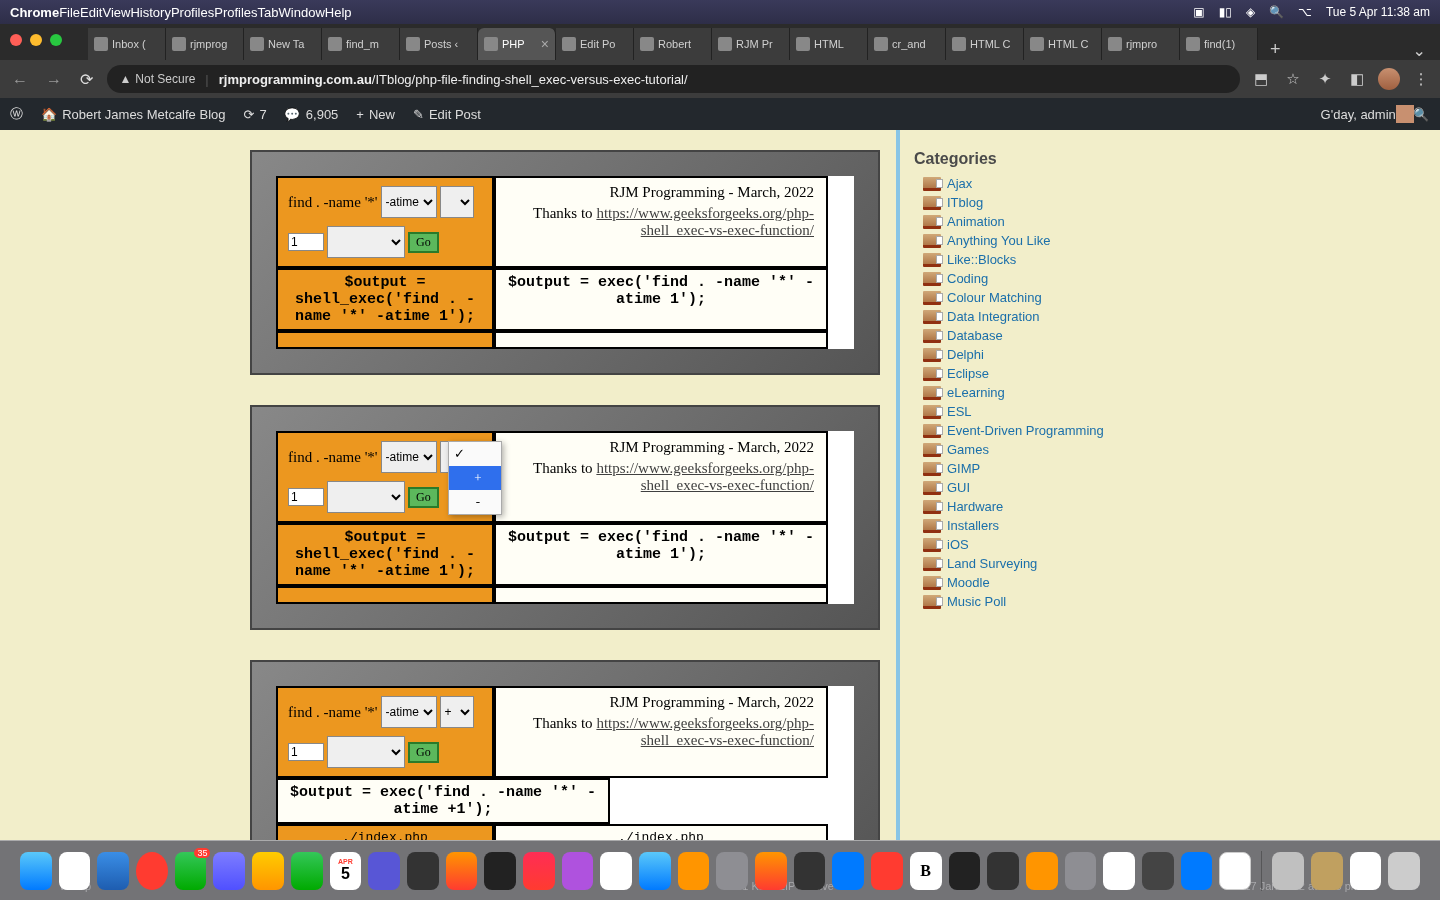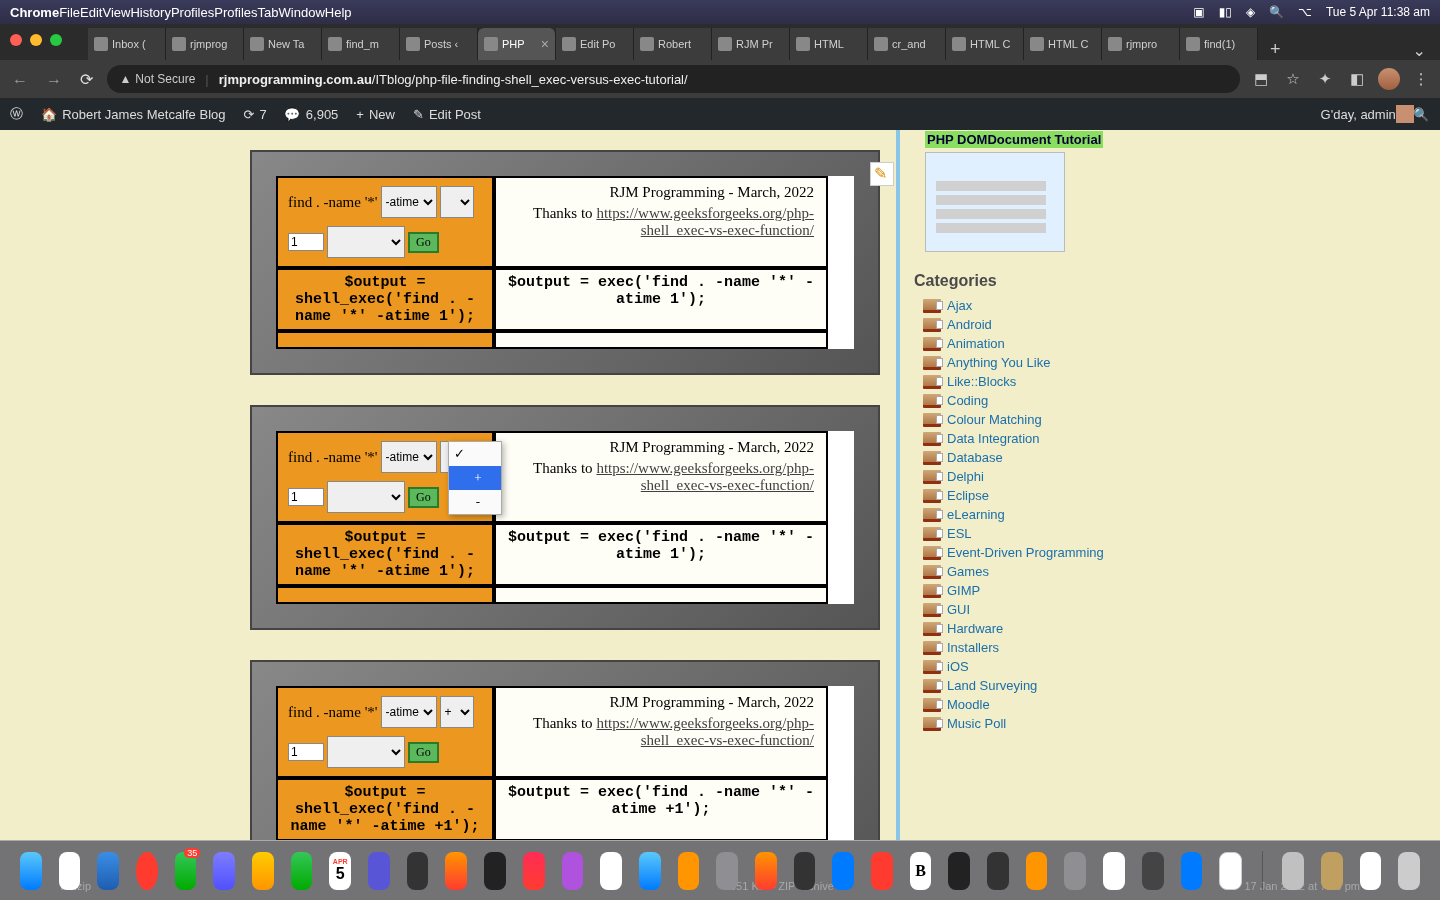--- a/index.html
+++ b/index.html
@@ -80,21 +80,21 @@
 .widget-title { background:#89de60; color:#003; font-weight:bold; font-size:13px; padding:1px 2px; margin-left:15px; display:inline-block; }
 
 .cats-hdr { color:#4a4a4a; font-size:16px; font-weight:bold; margin:20px 0 6px 4px; }
 .cat-list { list-style:none; }
 .cat-list li { display:flex; align-items:center; gap:6px; padding:2px 13px; font-size:13px; }
 .cat-list li a { color:#1b6faa; text-decoration:none; }
 .cat-ico { width:18px; height:14px; background:linear-gradient(#d0a878,#b07848); border-bottom:3px solid #903010; border-radius:1px; position:relative; }
 .cat-ico::after { content:""; position:absolute; right:-2px; top:2px; width:5px; height:7px; background:#fff; border:1px solid #aaa; }
 
 
-.dock-shelf { position:absolute; bottom:0; left:0; right:0; height:60px; background:rgba(210,210,215,0.55); display:flex; align-items:center; justify-content:center; gap:17px; padding:0 20px; border-top:1px solid rgba(255,255,255,0.4); }
+.dock-shelf { position:absolute; bottom:0; left:0; right:0; height:60px; background:rgba(210,210,215,0.55); display:flex; align-items:center; justify-content:center; gap:7px; padding:0 20px; border-top:1px solid rgba(255,255,255,0.4); }
 .dock-shelf .app { width:38px; height:38px; border-radius:8px; background:linear-gradient(#aaa,#777); position:relative; }
 .dock-shelf .divider { width:1px; height:40px; background:rgba(0,0,0,0.25); margin:0 3px; }
 .badge { position:absolute; top:-4px; right:-4px; background:#ff3b30; color:#fff; font-size:9px; border-radius:8px; padding:0 3px; min-width:12px; text-align:center; }
 
 
 .behind { position:absolute; bottom:8px; color:#777; font-size:11px; font-family:Arial; }
 </style>
 </head>
 <body>
 
@@ -307,48 +307,40 @@
                   <select class="sel" style="width:78px"><option></option></select>
                   <button class="gobtn">Go</button>
                 </div>
               </div>
               <div class="cell white right">
                 <div class="credit"><span>RJM Programming - March, 2022</span></div>
                 <div class="credit"><span>Thanks to </span><a href="#">https://www.geeksforgeeks.org/php-shell_exec-vs-exec-function/</a></div>
               </div>
             </div>
             <div class="row">
-              <div class="cell orange left bold">$output = shell_exec('find . -name '*' -atime +1');</div>
               <div class="cell white right bold">$output = exec('find . -name '*' -atime +1');</div>
             </div>
             <div class="row">
               <div class="cell orange left mono" style="min-height:18px">./index.php</div>
               <div class="cell white right mono" style="min-height:18px">./index.php</div>
             </div>
           </div>
         </div>
       </div>
     <div class="mid-gut"></div>
     <div class="sidebar">
-      <div style="position:relative; margin-bottom:10px;">
-        <span class="widget-title">PHP DOMDocument Tutorial</span>
-        <div style="position:relative; margin-top:4px;">
-          <div class="widget-ico"></div>
-          <div class="widget-img"></div>
-        </div>
-      </div>
       <div class="cats-hdr">Categories</div>
       <ul class="cat-list" id="cats">
           <li>
             <span class="cat-ico"></span>
             <a href="#">Ajax</a>
           </li>
           <li>
             <span class="cat-ico"></span>
-            <a href="#">Android</a>
+            <a href="#">ITblog</a>
           </li>
           <li>
             <span class="cat-ico"></span>
             <a href="#">Animation</a>
           </li>
           <li>
             <span class="cat-ico"></span>
             <a href="#">Anything You Like</a>
           </li>
           <li>

